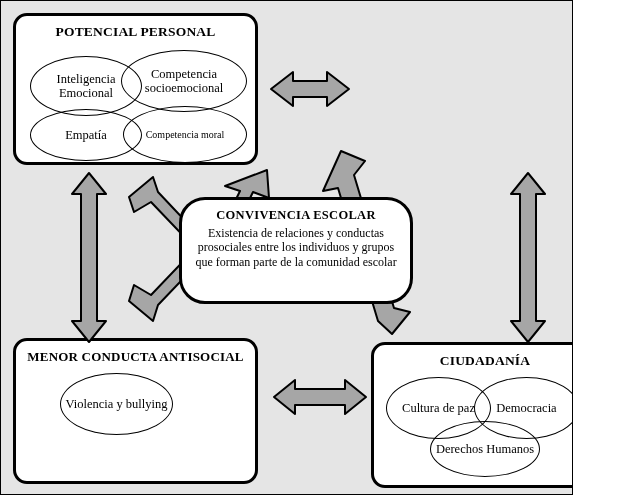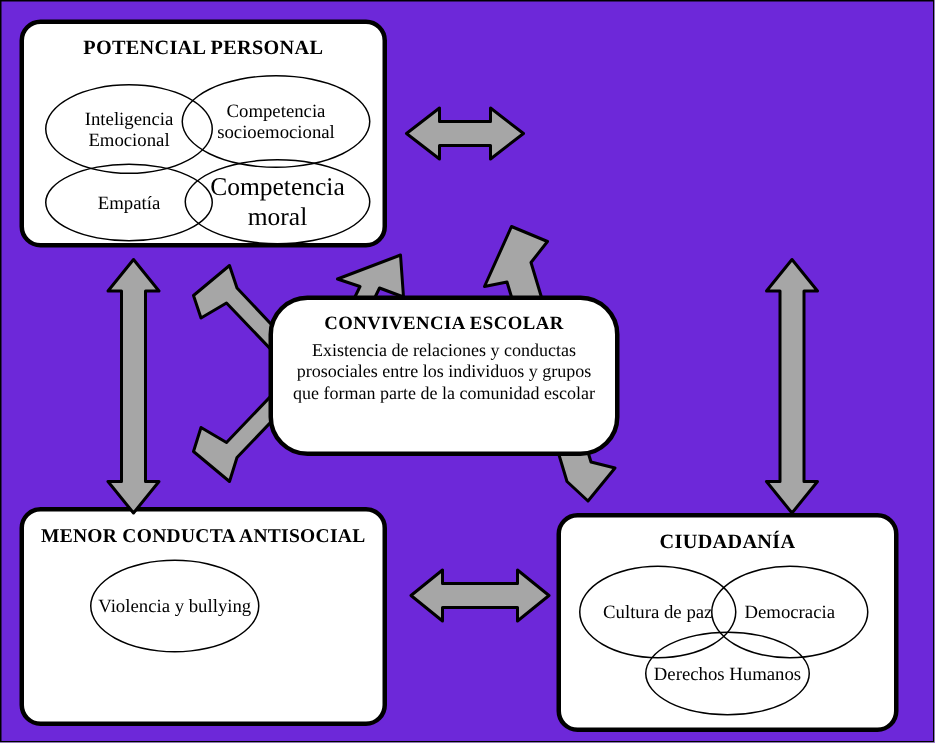--- a/index.html
+++ b/index.html
@@ -2,23 +2,23 @@
 <html><head>
 <meta charset="utf-8">
 <style>
   html, body {
     margin: 0;
     padding: 0;
     background: #ffffff;
   }
   #canvas {
     position: relative;
-    width: 623px;
+    width: 573px;
     height: 495px;
-    background: #6d28d9;
+    background: #e5e5e5;
     border: 1px solid #000000;
     box-sizing: border-box;
     font-family: "Liberation Serif", serif;
     overflow: hidden;
   }
   .box {
     position: absolute;
     border: 3px solid #000000;
     border-radius: 14px;
     background: #ffffff;
@@ -114,21 +114,21 @@
     <div class="box-title" style="top:8px; font-size:13.5px;">POTENCIAL PERSONAL</div>
     <div class="ellipse" style="left:14px; top:40px; width:112px; height:60px; font-size:12.5px;">
       <span class="ell-text">Inteligencia Emocional</span>
     </div>
     <div class="ellipse" style="left:105px; top:34px; width:126px; height:62px; font-size:12.5px;">
       <span class="ell-text">Competencia socioemocional</span>
     </div>
     <div class="ellipse" style="left:14px; top:93px; width:112px; height:52px; font-size:12.5px;">
       <span class="ell-text">Empatía</span>
     </div>
-    <div class="ellipse" style="left:107px; top:90px; width:124px; height:57px; font-size:17px;">
+    <div class="ellipse" style="left:107px; top:90px; width:124px; height:57px; font-size:10px;">
       <span class="ell-text">Competencia moral</span>
     </div>
   </div>
 
 
   <div class="box" style="left:12px; top:337px; width:245px; height:146px;">
     <div class="box-title" style="top:8px; font-size:13px;">MENOR CONDUCTA ANTISOCIAL</div>
     <div class="ellipse" style="left:27px; top:32px; width:113px; height:62px; font-size:12.5px;margin-left:17px;">
       <span class="ell-text">Violencia y bullying</span>
     </div>

